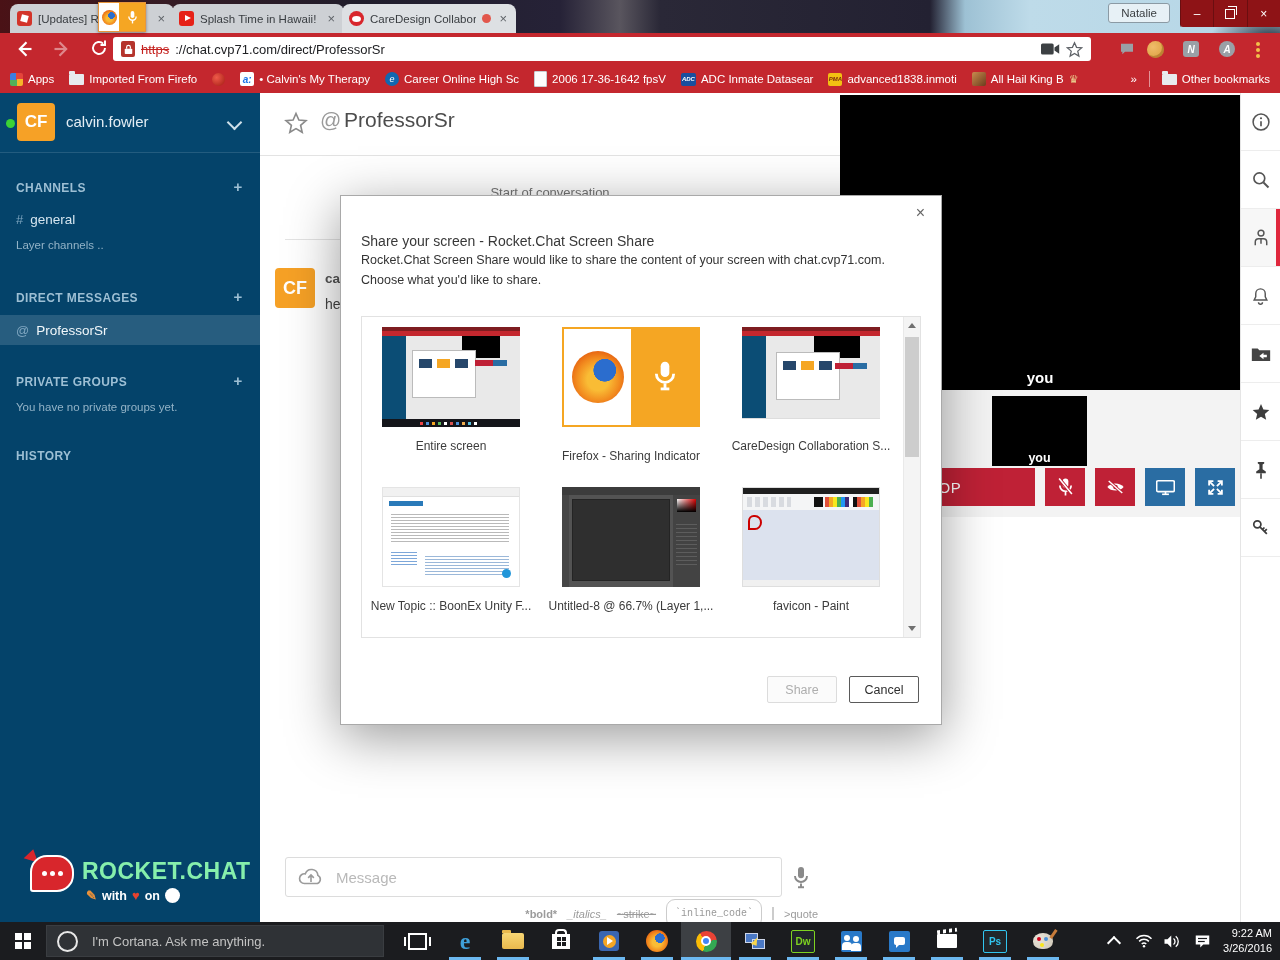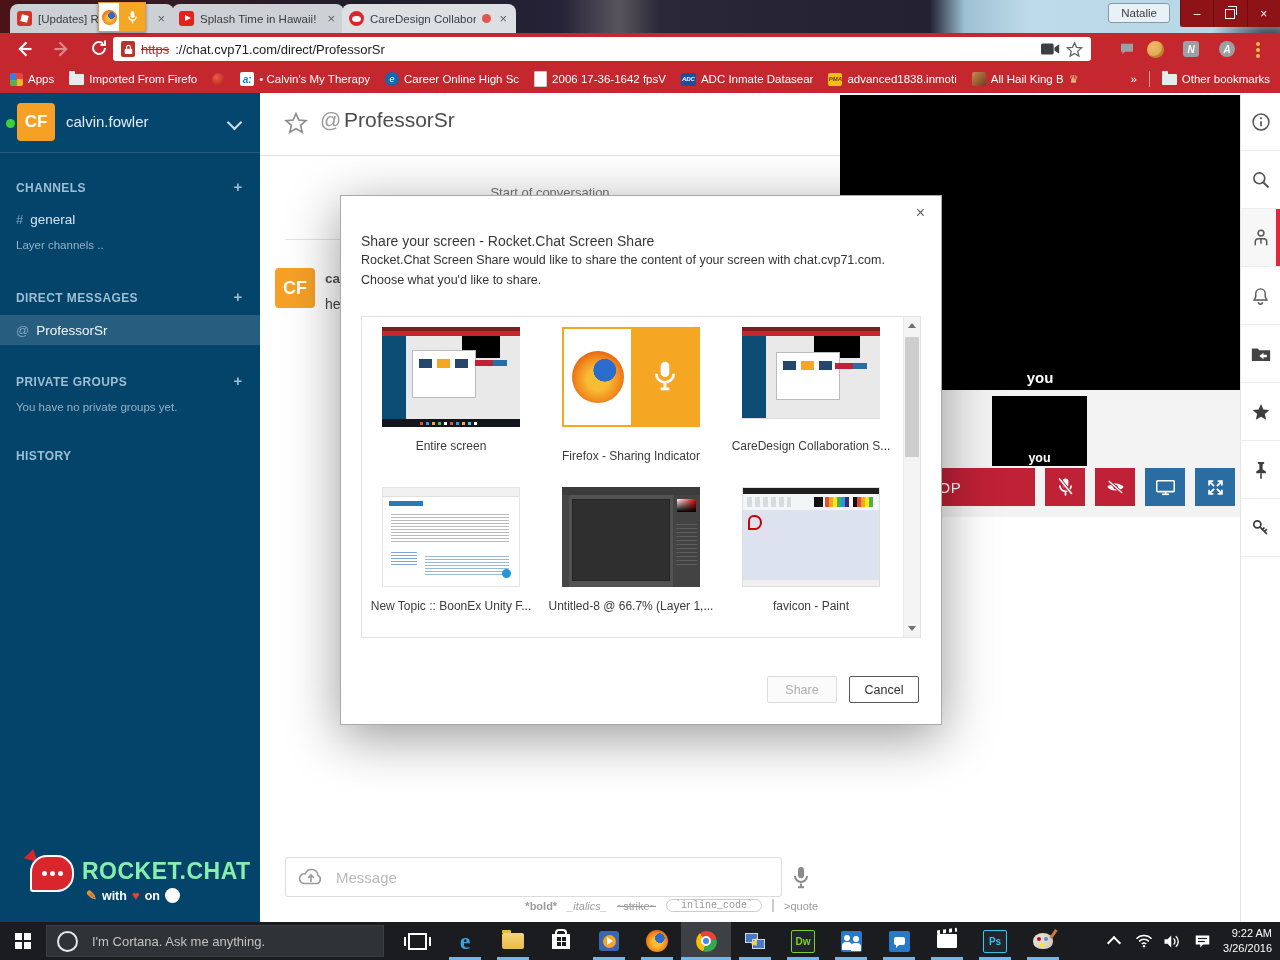--- a/index.html
+++ b/index.html
@@ -106,21 +106,21 @@
   .msg-name{position:absolute;left:65px;top:178px;font-size:13.5px;font-weight:bold;color:#555;}
   .msg-text{position:absolute;left:65px;top:203px;font-size:14px;color:#444;}
   .msg-input{position:absolute;left:25px;top:764px;width:497px;height:40px;border:1px solid #dcdcdc;border-radius:3px;
     display:flex;align-items:center;gap:10px;padding:0 12px;box-sizing:border-box;background:#fff;}
   .msg-input input{border:none;outline:none;flex:1;font-size:15px;font-family:"Liberation Sans",sans-serif;color:#444;}
   .msg-input input::placeholder{color:#b9b9b9;}
   .hints{position:absolute;right:22px;top:806px;display:flex;align-items:center;gap:10px;font-size:11px;color:#9b9b9b;}
   .h-bold{font-weight:bold;}
   .h-it{font-style:italic;}
   .h-st{text-decoration:line-through;}
-  .h-code{font-family:"Liberation Mono",monospace;font-size:10px;border:1px solid #ccc;border-radius:9px;padding:0 8px;color:#999;}
+  .h-code{font-family:"Liberation Mono",monospace;font-size:10px;border:1px solid #ccc;border-radius:9px;padding:8px 8px;color:#999;}
   .h-div{width:2px;height:13px;background:#ccc;}
 
   
   .video-main{position:absolute;left:840px;top:95px;width:400px;height:295px;background:#000;}
   .video-main .lbl{position:absolute;left:0;bottom:4px;width:100%;text-align:center;color:#fff;font-size:15px;font-weight:bold;}
   .video-tray{position:absolute;left:840px;top:390px;width:400px;height:127px;background:#f3f3f3;}
   .video-self{position:absolute;left:152px;top:6px;width:95px;height:70px;background:#000;}
   .video-self .lbl{position:absolute;left:0;bottom:1px;width:100%;text-align:center;color:#fff;font-size:12.5px;font-weight:bold;}
   .vbtn{position:absolute;top:468px;height:38px;display:flex;align-items:center;justify-content:center;color:#fff;}
   .vbtn.red{background:#bf2136;}

